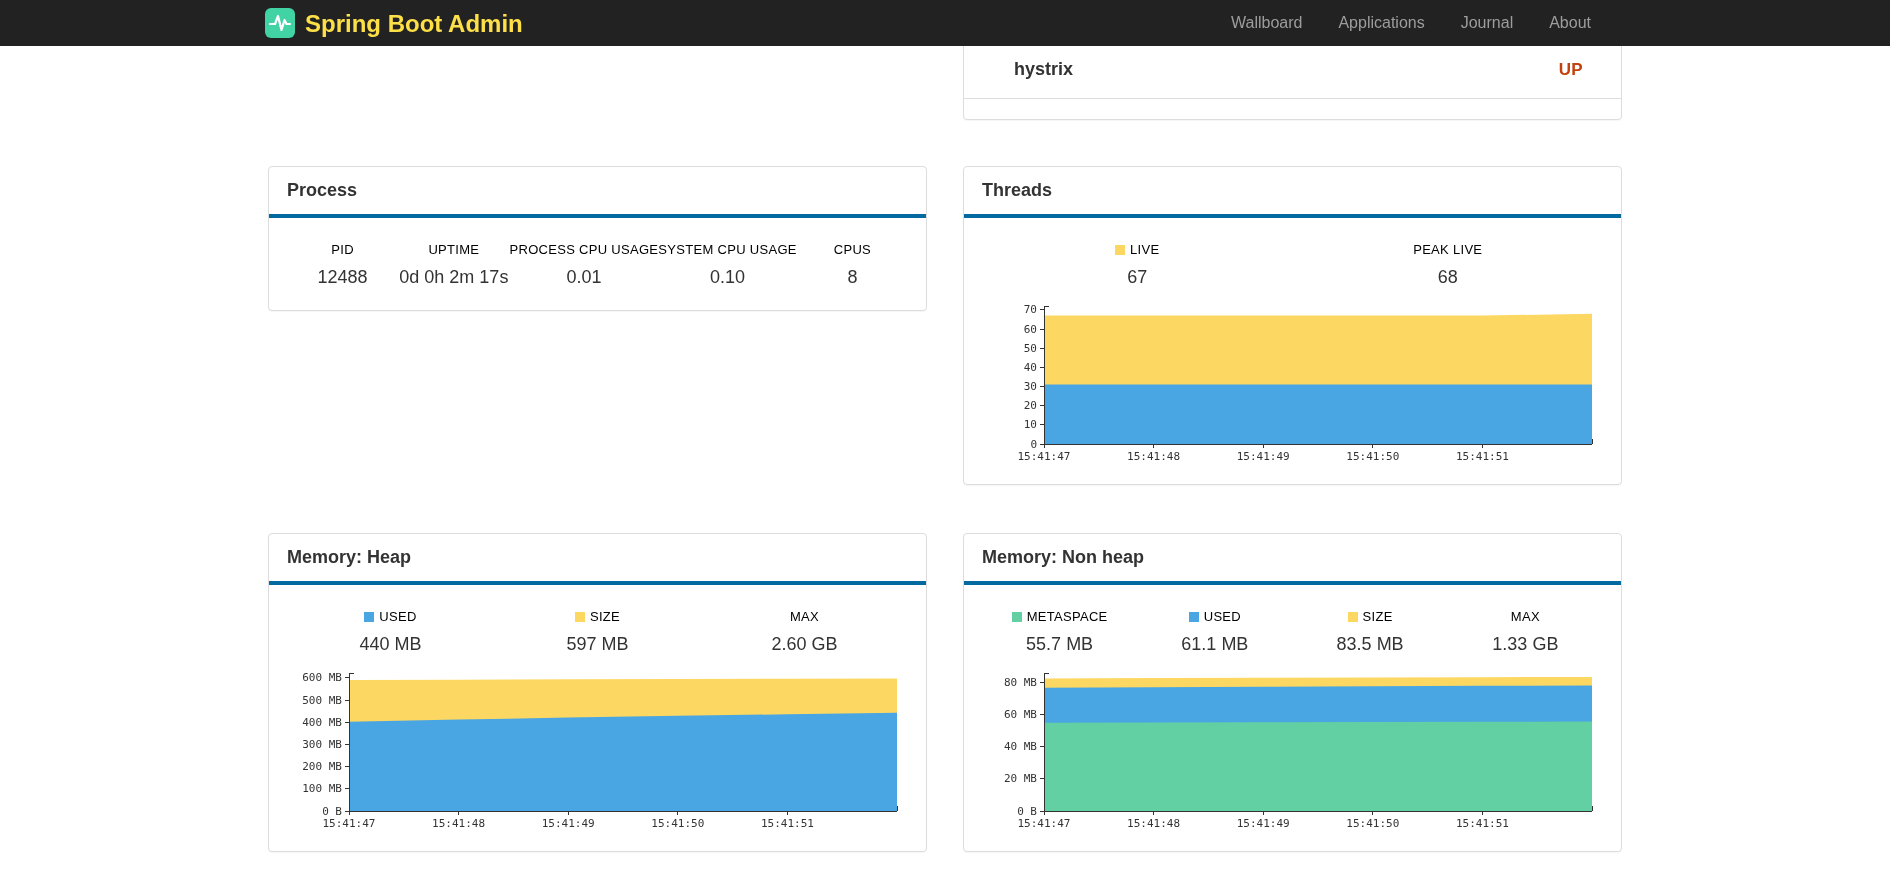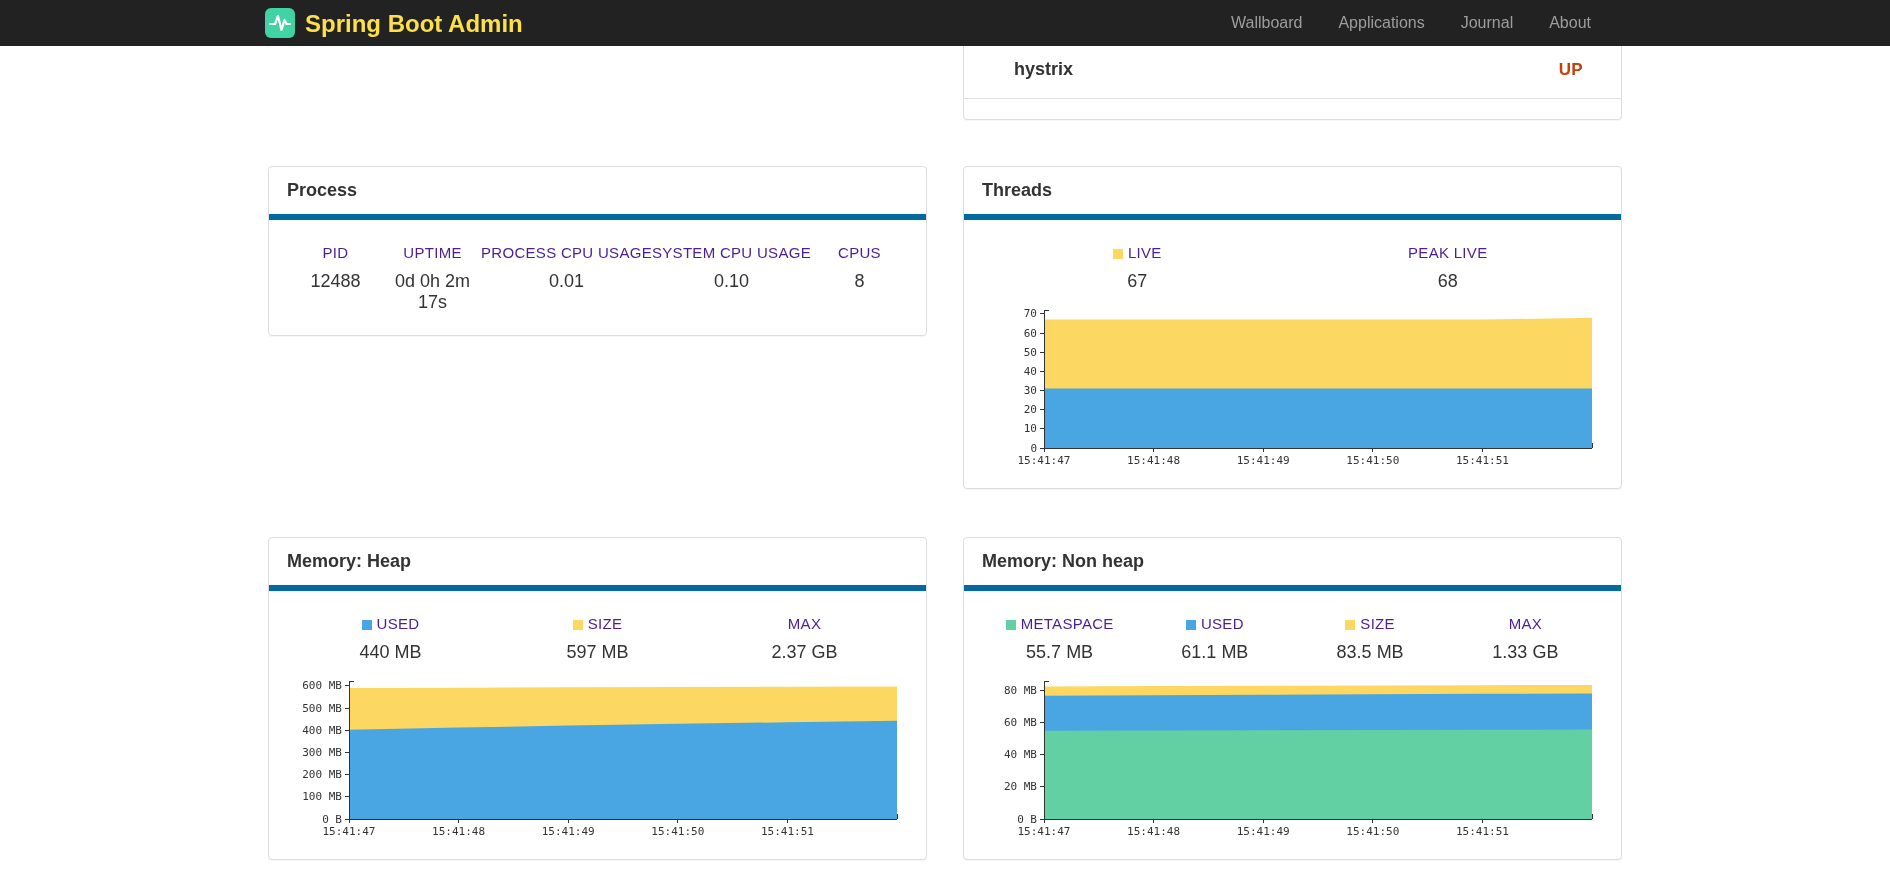--- a/index.html
+++ b/index.html
@@ -39,39 +39,39 @@
   .col { width: 50%; padding: 0 18px; }
   .row-apps { margin-bottom: 46px; }
   .row-mid { margin-bottom: 48px; }
   
   .panel {
     background: #ffffff; border: 1px solid #dddddd; border-radius: 4px;
     box-shadow: 0 1px 1px rgba(0,0,0,.04);
   }
   .panel-heading {
     padding: 13px 18px; font-size: 18px; font-weight: bold;
-    color: #333333; border-bottom: 6px solid #0369a1;
+    color: #333333; border-bottom: 4px solid #0369a1;
   }
   .panel-body { padding: 24px 18px 22px; } 
   .panel-stack-gap { margin-bottom: 26px; }
   
   .panel-apps { margin-top: -16px; }
   .app-row {
     display: flex; justify-content: space-between; align-items: center;
     padding: 16px 38px 16px 50px; border-bottom: 1px solid #dddddd;
     line-height: 25px;
   }
   .app-name { font-size: 18px; font-weight: bold; color: #333333; }
   .app-status { font-size: 17px; font-weight: bold; letter-spacing: .3px; }
   .panel-foot-spacer { height: 20px; }
   
   .metrics { display: flex; }
   .metric { flex: 1; text-align: center; }
   .metric-label {
-    font-size: 15px; color: #4c1d95; letter-spacing: .3px;
+    font-size: 13px; color: #000000; letter-spacing: .3px;
     white-space: nowrap;
   }
   .metric-value { font-size: 18px; color: #333333; margin-top: 10px; }
   .swatch {
     display: inline-block; width: 10px; height: 10px;
     margin-right: 5px; vertical-align: -1px;
   }
   
   .chart { display: block; margin: 10px auto 0; }
   .chart-panel .panel-body { padding-bottom: 18px; }
@@ -217,21 +217,21 @@
               <div class="metric">
                 <div class="metric-label"><span class="swatch" style="background: rgb(74, 165, 227);"></span><span>USED</span></div>
                 <div class="metric-value">440 MB</div>
               </div>
               <div class="metric">
                 <div class="metric-label"><span class="swatch" style="background: rgb(252, 216, 98);"></span><span>SIZE</span></div>
                 <div class="metric-value">597 MB</div>
               </div>
               <div class="metric">
                 <div class="metric-label">MAX</div>
-                <div class="metric-value">2.37 GB</div>
+                <div class="metric-value">2.60 GB</div>
               </div>
             </div>
             <svg class="chart" width="610" height="168">
                 <polygon points="56,146 56,14.9 165.6,14.7 275.2,14.2 384.8,14 494.4,13.8 604,13.5 604,146" fill="#fcd862"></polygon>
                 <polygon points="56,146 56,56.8 165.6,54.6 275.2,52.6 384.8,50.8 494.4,49.3 604,47.7 604,146" fill="#4aa5e3"></polygon>
                 <line class="axis" x1="56" y1="8" x2="56" y2="146"></line>
                 <line class="axis" x1="56" y1="146" x2="604" y2="146"></line>
                 <line class="axis" x1="56" y1="8" x2="61" y2="8"></line>
                 <line class="axis" x1="604" y1="146" x2="604" y2="141"></line>
                 <line class="axis" x1="52" y1="146" x2="56" y2="146"></line>

